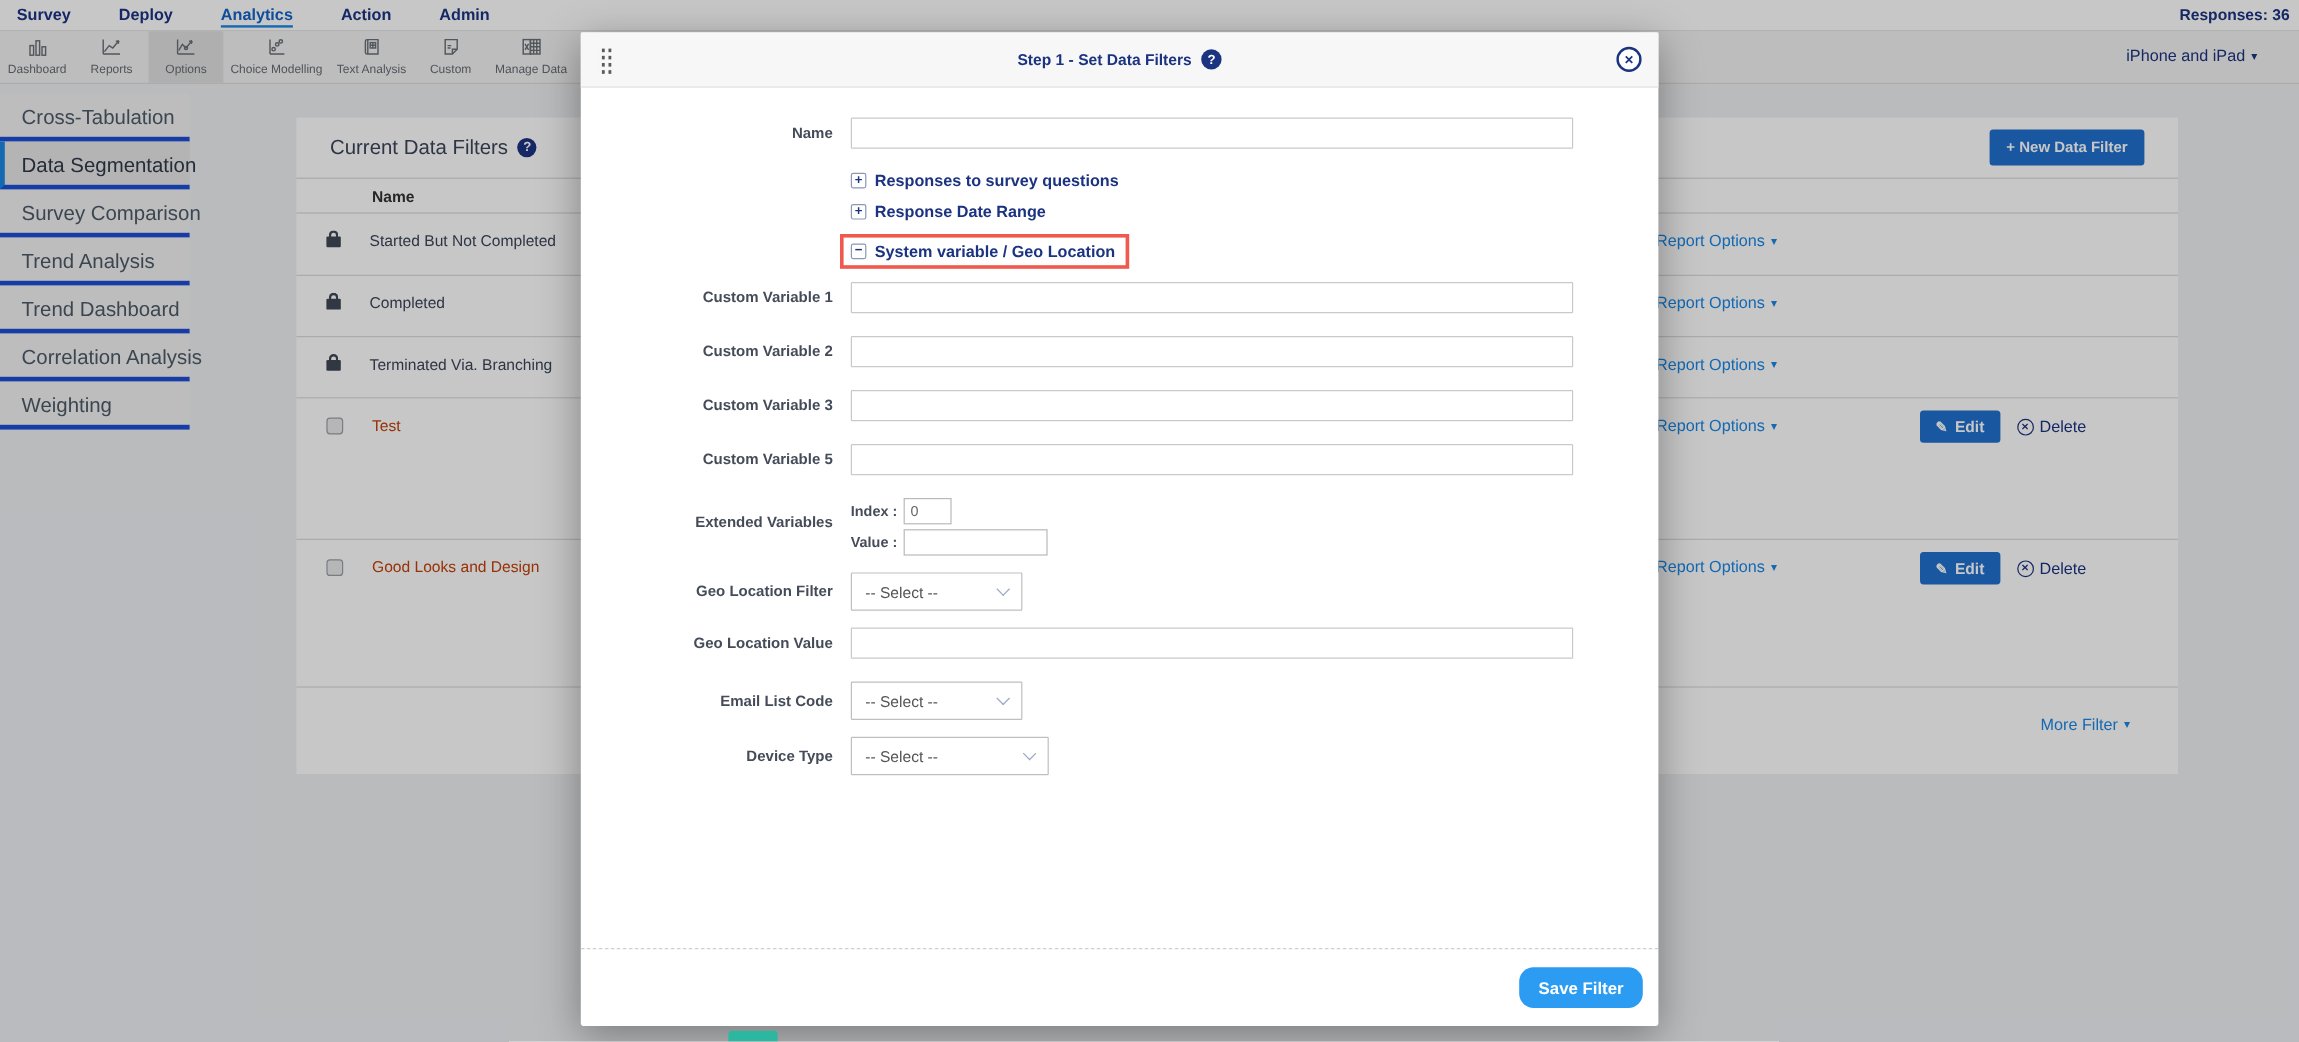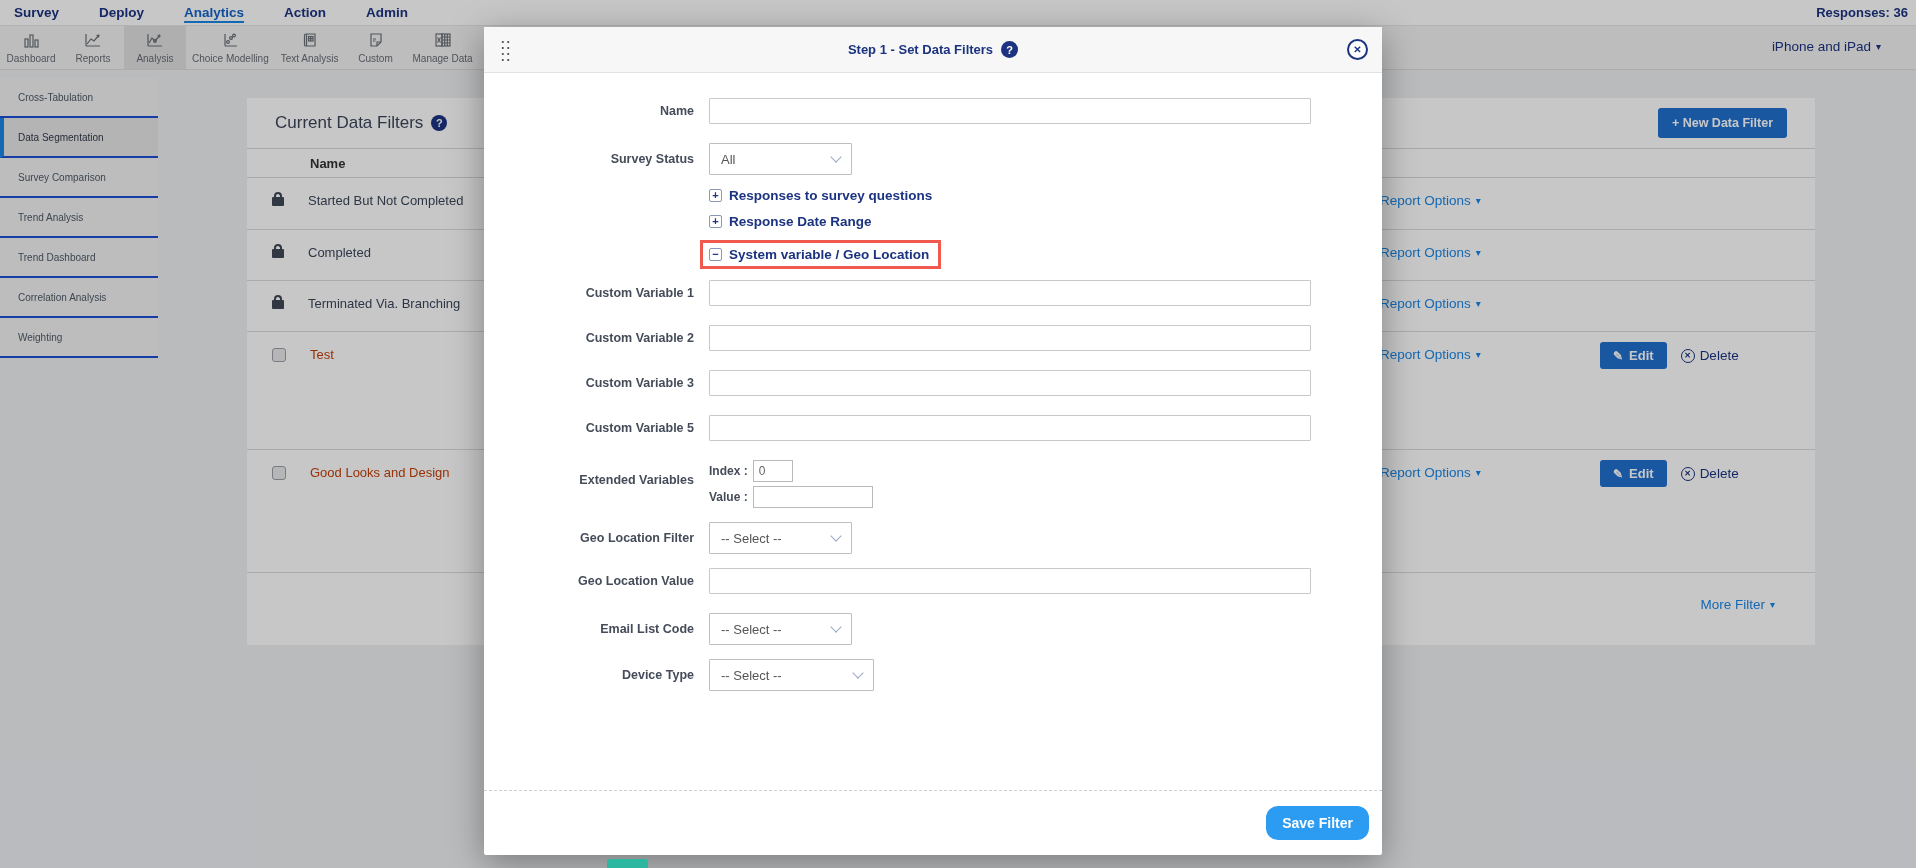--- a/index.html
+++ b/index.html
@@ -19,22 +19,22 @@
   .tool { min-width:62px; padding:0 6px; display:flex; flex-direction:column; align-items:center;
           justify-content:center; gap:3px; color:#676d76; font-size:10px; cursor:pointer; }
   .tool.active { background:#e1e1e1; }
   .tool svg { stroke:#6a7077; fill:none; stroke-width:1.2; }
   .device-filter { position:absolute; right:35px; top:39px; font-size:13.5px; color:#1b3380;
                    cursor:pointer; display:flex; align-items:center; gap:5px; }
   .caret { font-size:10px; color:#1b87e6; }
   .device-filter .caret { color:#1b3380; }
 
   .sidebar { position:absolute; top:78px; left:0; width:158px; }
-  .side-item { height:40px; line-height:40px; padding-left:18px; font-size:10px; color:#4e5a68;
-               background:#f2f2f2; border-bottom:2px solid #1d4ed8; cursor:pointer; white-space:nowrap; }
+  .side-item { height:40px; line-height:40px; padding-left:18px; font-size:17px; color:#4e5a68;
+               background:#f2f2f2; border-bottom:4px solid #1d4ed8; cursor:pointer; white-space:nowrap; }
   .side-item.active { background:#e7e7e7; border-left:4px solid #1b87e6; padding-left:14px; color:#30394a; }
 
   .card { position:absolute; left:247px; top:98px; width:1568px; height:547px; background:#fff; }
   .card-head { height:50px; display:flex; align-items:center; justify-content:space-between; padding:0 28px; }
   .card-title-wrap { display:flex; align-items:center; gap:8px; }
   .card-title { font-size:17px; color:#3c465a; }
   .help-badge { width:16px; height:16px; border-radius:50%; background:#1b3380; color:#fff; font-size:11px;
                 font-weight:bold; display:inline-flex; align-items:center; justify-content:center; cursor:pointer; }
   .new-filter-btn { background:#2170cf; color:#fff; font-size:12.5px; font-weight:bold; border:none;
                     border-radius:3px; padding:8px 14px; cursor:pointer; }
@@ -160,21 +160,21 @@
   </div>
   <div class="tool active">
     <span>
       <svg width="18" height="16" viewBox="0 0 18 16">
           <path d="M2 14 L2 2 M2 14 L16 14"></path>
           <path d="M3 11 L6 6 L9 9 L14 3"></path>
           <circle cx="9" cy="9" r="1.3"></circle>
           <path d="M14 3 L11.5 3.5 M14 3 L13.5 5.5"></path>
         </svg>
     </span>
-    <span>Analysis</span>
+    <span>Options</span>
   </div>
   <div class="tool">
     <span>
       <svg width="18" height="16" viewBox="0 0 18 16">
           <path d="M4 14 L4 2 M4 14 L16 14"></path>
           <circle cx="7" cy="10" r="1.4"></circle>
           <circle cx="10" cy="6" r="1.4"></circle>
           <circle cx="13" cy="3.5" r="1.4"></circle>
         </svg>
     </span>
@@ -341,27 +341,20 @@
     <div class="close-btn">✕</div>
   </div>
 
   <div class="modal-body">
 
     <div class="frow">
       <div class="flabel">Name</div>
       <input class="ftext" type="text" style="">
     </div>
 
-    <div class="frow status-row">
-      <div class="flabel">Survey Status</div>
-      <div class="fselect">
-        <span>All</span>
-        <span class="chev"></span>
-      </div>
-    </div>
 
     <div class="sections">
       <div class="section-row">
         <span class="pm-box">+</span>
         <span>Responses to survey questions</span>
       </div>
       <div class="section-row">
         <span class="pm-box">+</span>
         <span>Response Date Range</span>
       </div>

